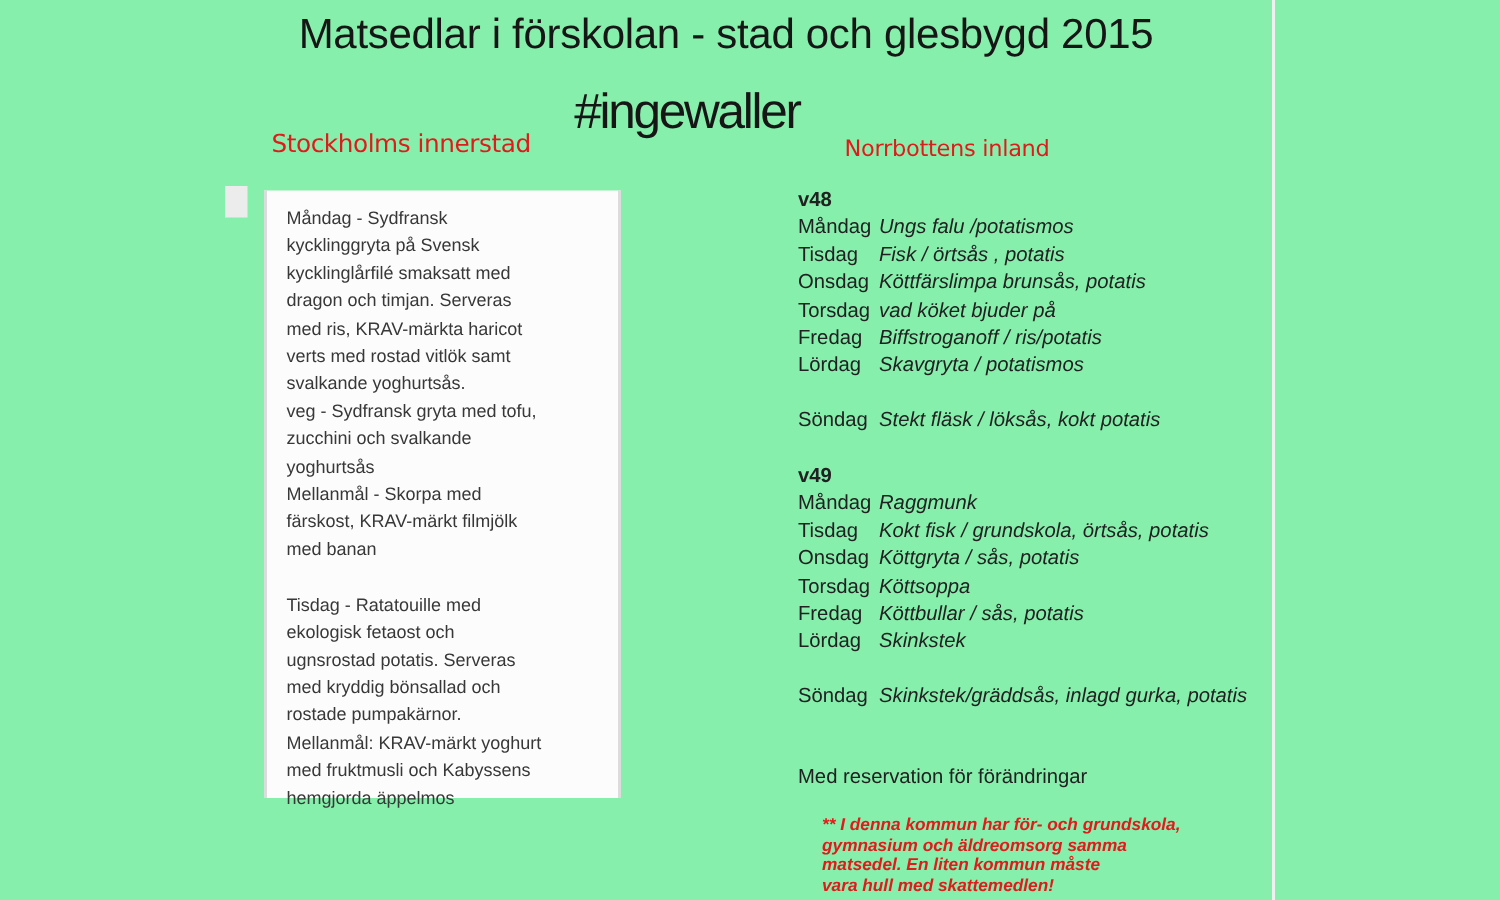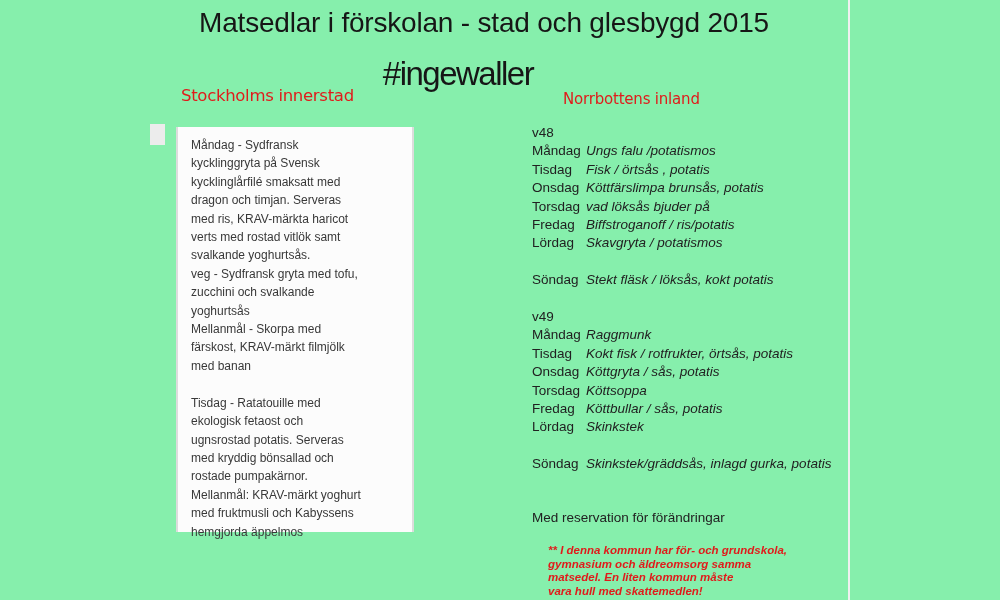--- a/index.html
+++ b/index.html
@@ -37,21 +37,21 @@
     white-space:pre-line;
   }
   .artifact{
     position:absolute;left:150px;top:124px;width:15px;height:21px;
     background:#ececec;
   }
   .right-col{
     position:absolute;left:532px;top:124px;width:310px;
     font-size:13.5px;line-height:18.4px;color:#212121;
   }
-  .week-label{font-weight:normal;}
+  .week-label{font-weight:bold;}
   .week-block{margin:0;}
   .week-block + .week-block{margin-top:18.4px;}
   .menu-row{display:flex;}
   .menu-row .day{width:54px;flex:0 0 54px;}
   .menu-row .meal{flex:1;font-style:italic;}
   .menu-row.sunday{margin-top:18.4px;}
   .disclaimer{margin-top:35px;}
   .footnote{
     position:absolute;left:548px;top:544px;width:260px;
     font-size:11.5px;line-height:13.5px;font-style:italic;font-weight:bold;
@@ -112,21 +112,21 @@
       <div class="menu-row">
         <span class="day">Tisdag</span>
         <span class="meal">Fisk / örtsås , potatis</span>
       </div>
       <div class="menu-row">
         <span class="day">Onsdag</span>
         <span class="meal">Köttfärslimpa brunsås, potatis</span>
       </div>
       <div class="menu-row">
         <span class="day">Torsdag</span>
-        <span class="meal">vad löksås bjuder på</span>
+        <span class="meal">vad köket bjuder på</span>
       </div>
       <div class="menu-row">
         <span class="day">Fredag</span>
         <span class="meal">Biffstroganoff / ris/potatis</span>
       </div>
       <div class="menu-row">
         <span class="day">Lördag</span>
         <span class="meal">Skavgryta / potatismos</span>
       </div>
       <div class="menu-row sunday">
@@ -136,21 +136,21 @@
     </div>
 
     <div class="week-block">
       <div class="week-label">v49</div>
       <div class="menu-row">
         <span class="day">Måndag</span>
         <span class="meal">Raggmunk</span>
       </div>
       <div class="menu-row">
         <span class="day">Tisdag</span>
-        <span class="meal">Kokt fisk / rotfrukter, örtsås, potatis</span>
+        <span class="meal">Kokt fisk / grundskola, örtsås, potatis</span>
       </div>
       <div class="menu-row">
         <span class="day">Onsdag</span>
         <span class="meal">Köttgryta / sås, potatis</span>
       </div>
       <div class="menu-row">
         <span class="day">Torsdag</span>
         <span class="meal">Köttsoppa</span>
       </div>
       <div class="menu-row">

